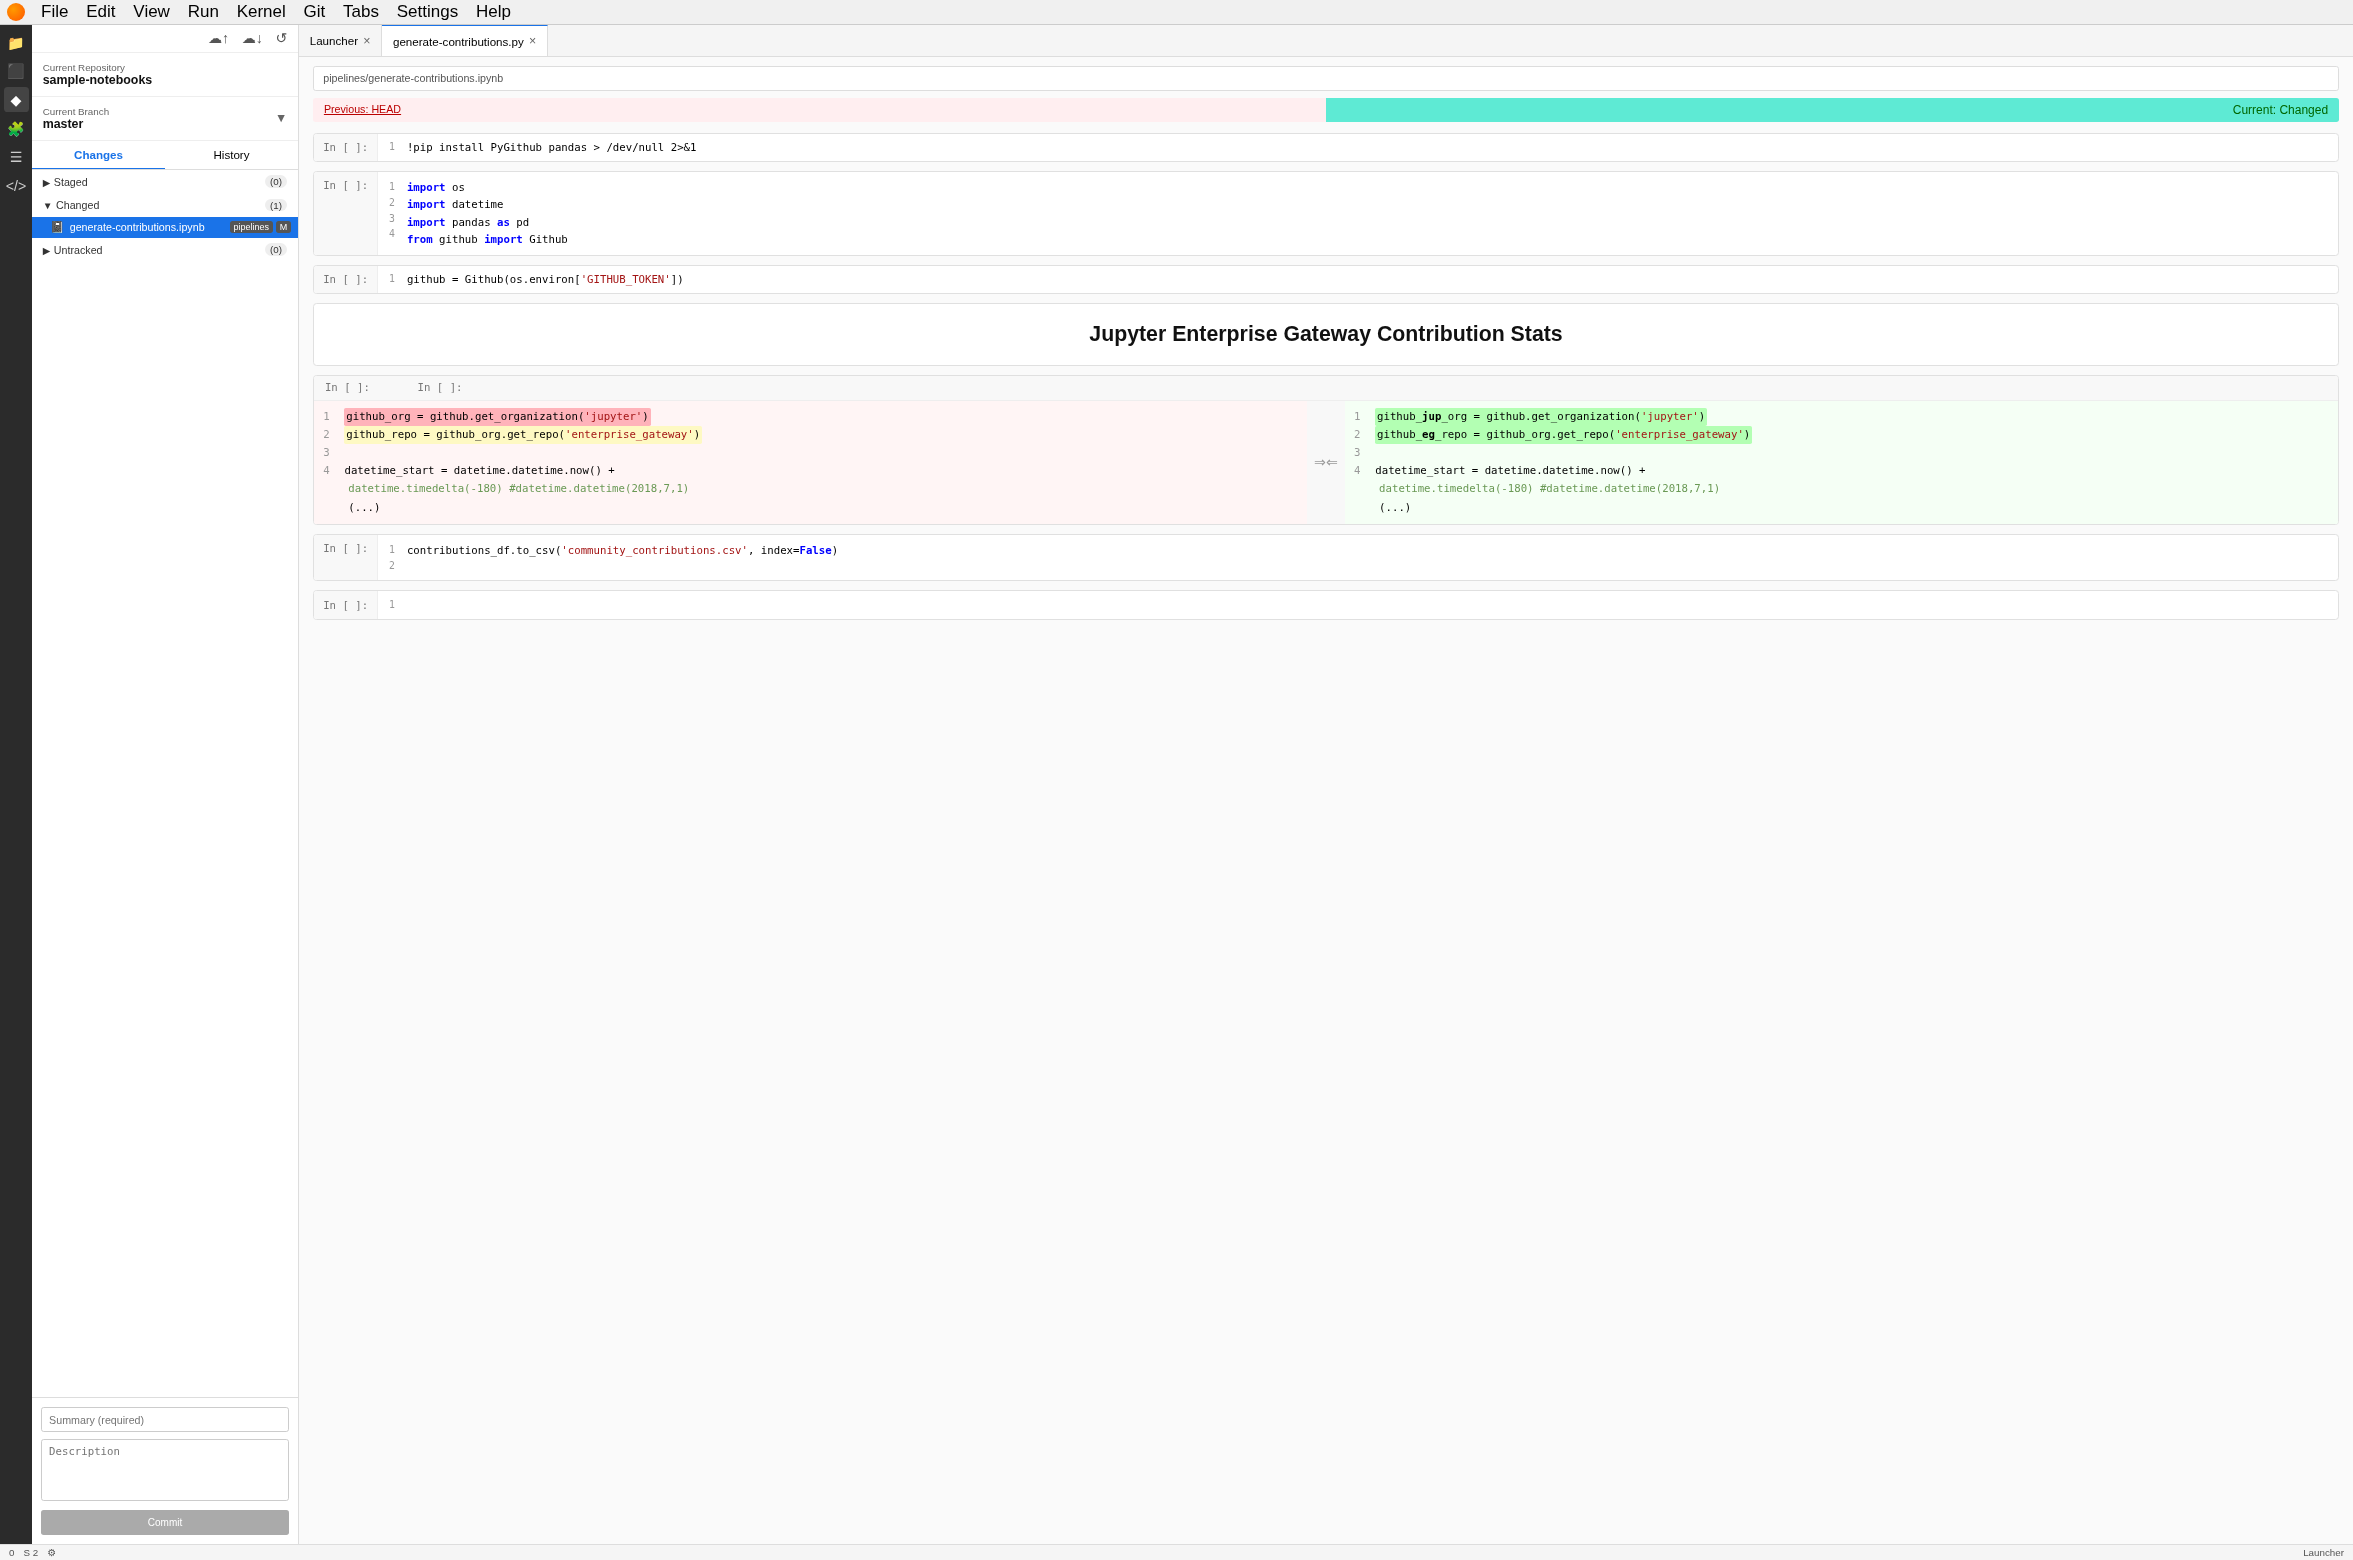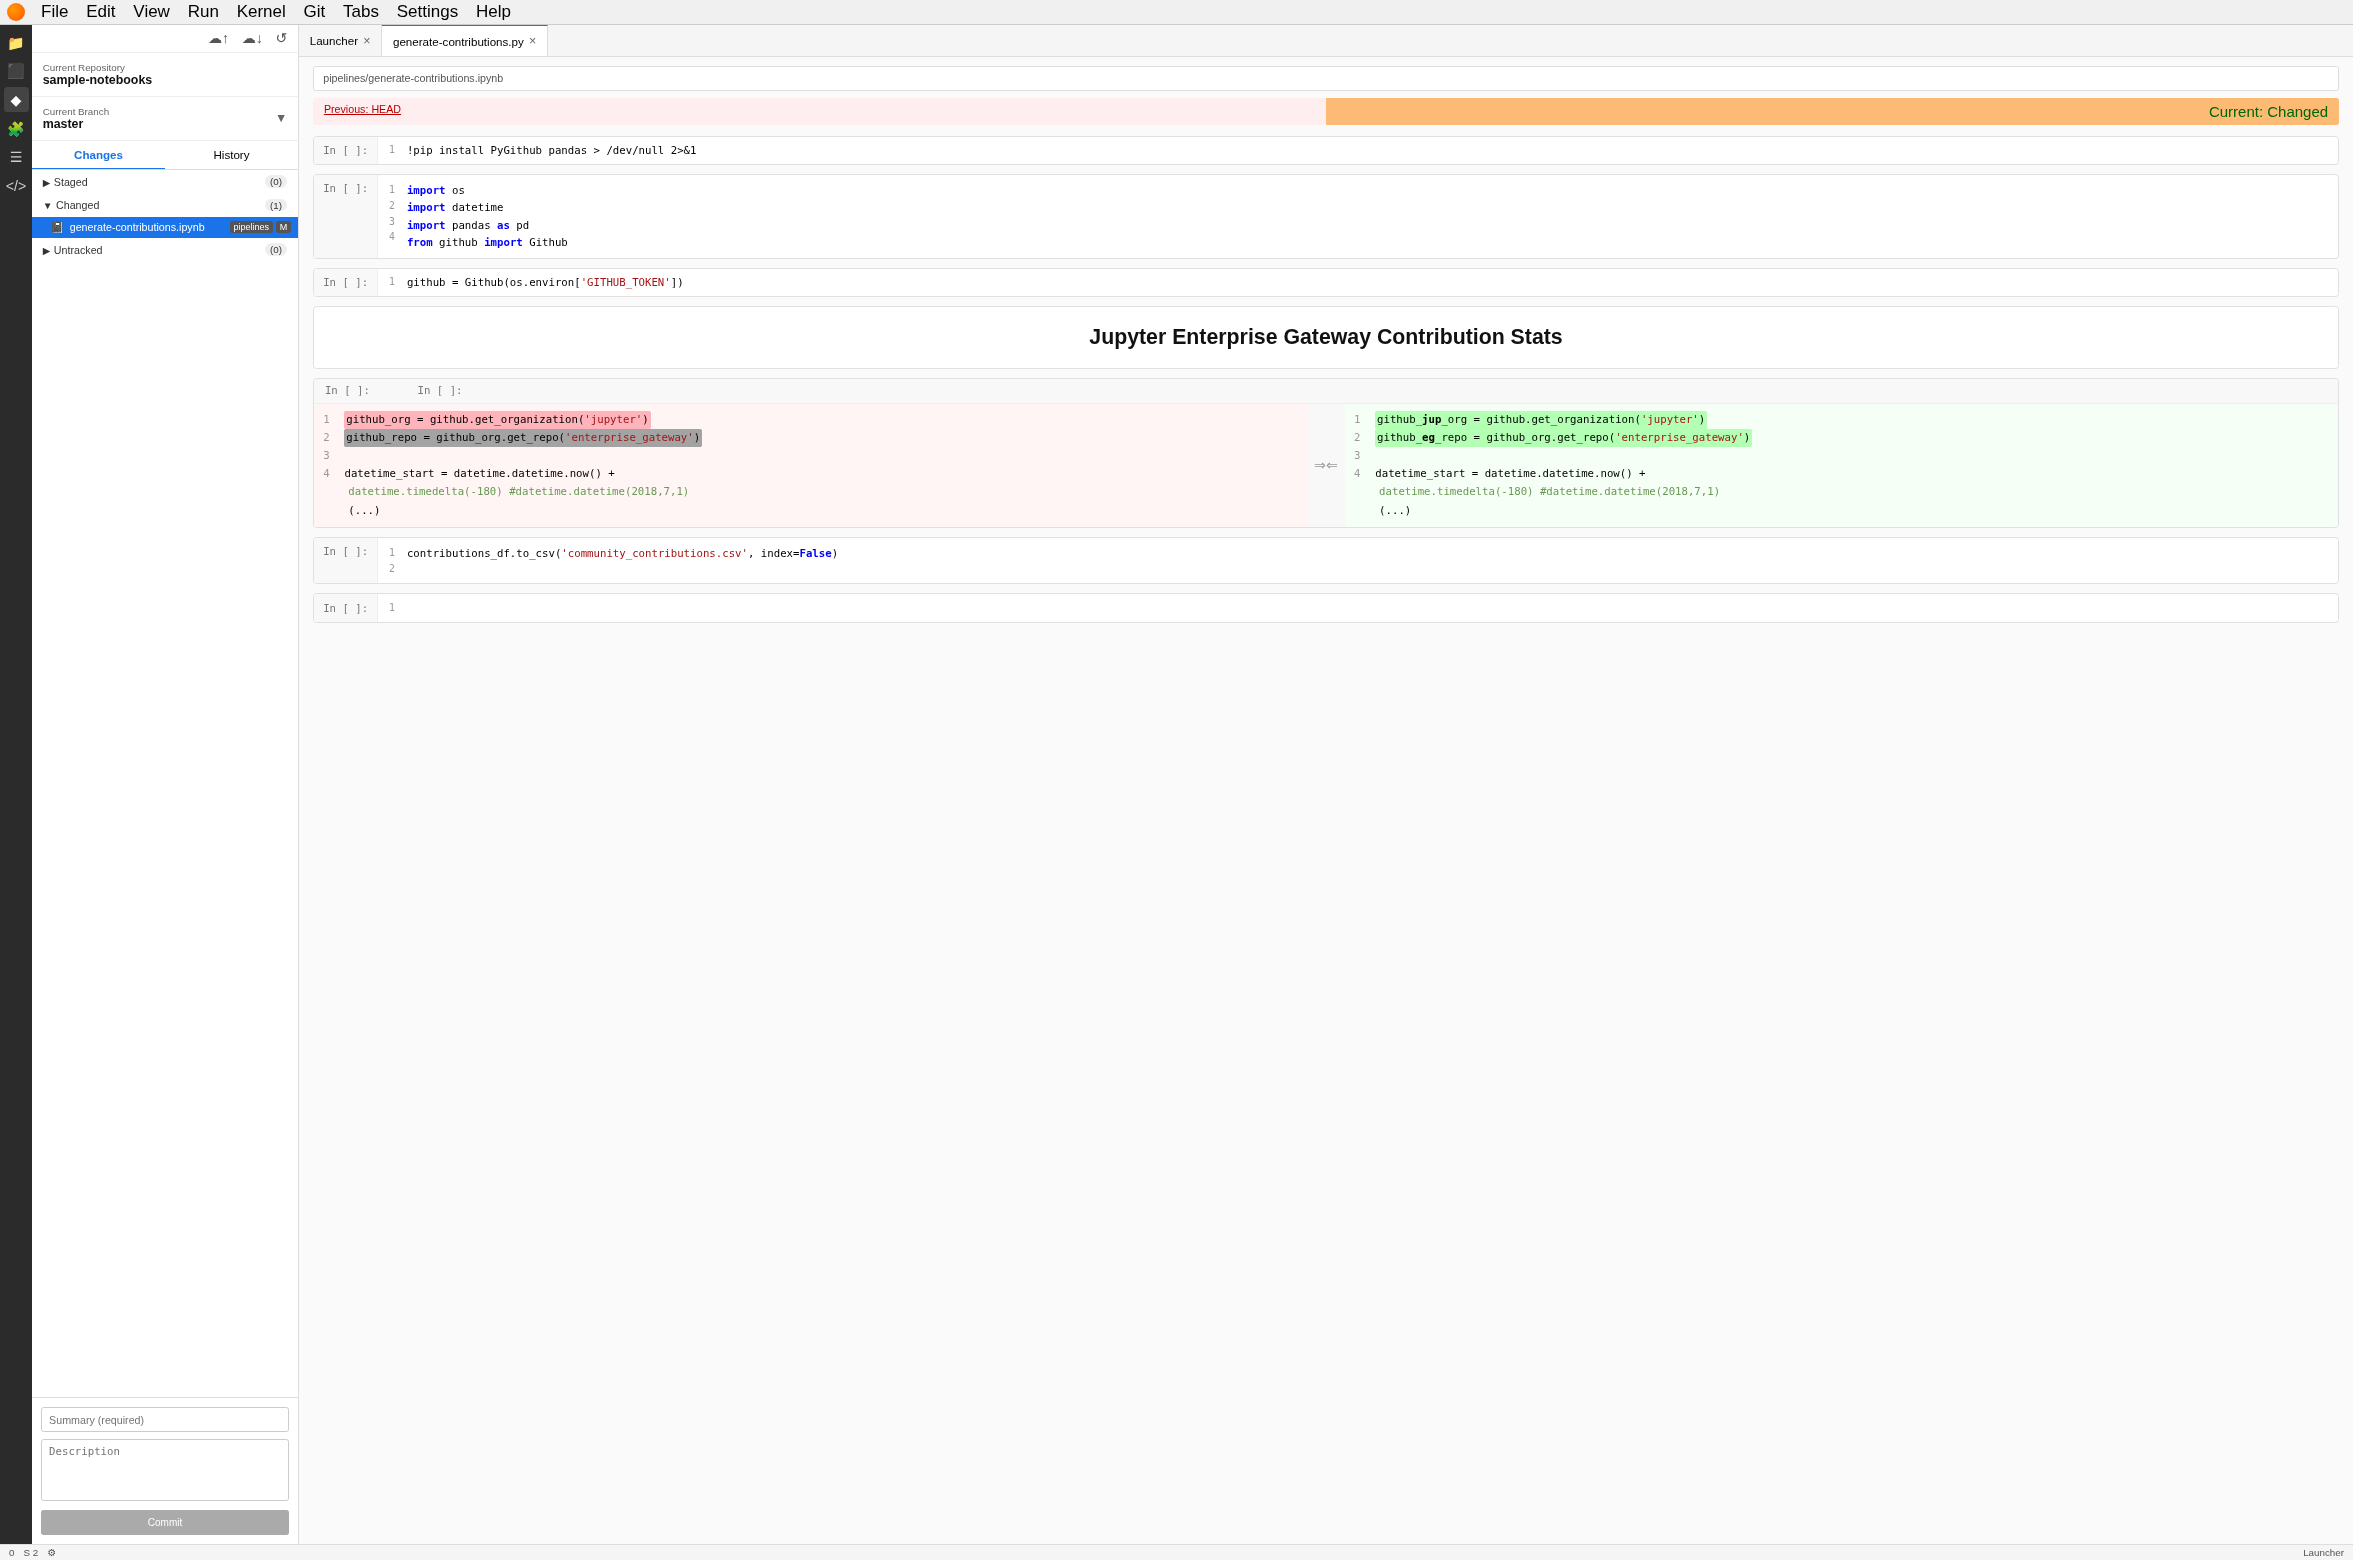--- a/index.html
+++ b/index.html
@@ -63,21 +63,21 @@
     .content-tab { display: flex; align-items: center; padding: 0 10.7px; height: 32px; border-right: 0.9px solid #ddd; cursor: pointer; font-size: 11.6px; white-space: nowrap; gap: 5.3px; background: #f5f5f5; }
     .content-tab.active { background: #fff; border-top: 1.8px solid #1a73e8; }
     .content-tab-close { font-size: 12.4px; color: #666; cursor: pointer; }
 
     
     .diff-view { flex: 1; overflow-y: auto; padding: 9px 14.2px; background: #fafafa; }
     .file-path { font-size: 10.7px; color: #555; margin-bottom: 7.1px; padding: 5.3px 9px; background: #fff; border: 0.9px solid #ddd; border-radius: 2.7px; }
 
     .diff-status-bar { display: flex; margin-bottom: 10.7px; }
     .diff-prev { flex: 1; background: #ffeef0; padding: 5.3px 10.7px; font-size: 10.7px; color: #b00; border-radius: 2.7px 0 0 2.7px; text-decoration: underline; }
-    .diff-curr { flex: 1; background: #fdba74; padding: 5.3px 10.7px; font-size: 15px; color: #060; border-radius: 0 2.7px 2.7px 0; text-align: right; }
+    .diff-curr { flex: 1; background: #5eead4; padding: 5.3px 10.7px; font-size: 12px; color: #060; border-radius: 0 2.7px 2.7px 0; text-align: right; }
 
     .notebook-cell { background: #fff; border: 0.9px solid #e0e0e0; border-radius: 3.6px; margin-bottom: 9px; overflow: hidden; }
     .cell-row { display: flex; align-items: stretch; }
     .cell-prompt { min-width: 62px; padding: 7.1px 9px; background: #f8f8f8; border-right: 0.9px solid #eee; font-family: monospace; font-size: 10.7px; color: #777; }
     .line-nums { display: flex; flex-direction: column; color: #999; font-size: 9.8px; padding-right: 9px; min-width: 18px; }
 
     .heading-cell { background: #fff; border: 0.9px solid #e0e0e0; border-radius: 3.6px; margin-bottom: 9px; padding: 18px; }
     .heading-cell h1 { font-size: 21.3px; font-weight: bold; color: #111; text-align: center; }
 
     
@@ -245,21 +245,21 @@
         </div>
         <div style="display:grid; grid-template-columns:1fr auto 1fr;">
 
           <div style="background:#fff5f5; padding:7.1px 9px; font-family:monospace; font-size:10.7px; line-height:1.7;">
             <div style="display:flex; gap:7.1px;">
                 <span style="color:#999; min-width:14.2px;">1</span>
                 <span style="background:#ffb3ba; border-radius:1.8px; padding:0 1.8px;">github_org = github.get_organization(<span style="color:#a31515">'jupyter'</span>)</span>
               </div>
             <div style="display:flex; gap:7.1px;">
                 <span style="color:#999; min-width:14.2px;">2</span>
-                <span style="background:#a3a3a3; border-radius:1.8px; padding:0 1.8px;">github_repo = github_org.get_repo(<span style="color:#a31515">'enterprise_gateway'</span>)</span>
+                <span style="background:#fef9c3; border-radius:1.8px; padding:0 1.8px;">github_repo = github_org.get_repo(<span style="color:#a31515">'enterprise_gateway'</span>)</span>
               </div>
             <div style="display:flex; gap:7.1px;">
                 <span style="color:#999; min-width:14.2px;">3</span>
                 <span></span>
               </div>
             <div style="display:flex; gap:7.1px;">
                 <span style="color:#999; min-width:14.2px;">4</span>
                 <span>datetime_start = datetime.datetime.now() +</span>
               </div>
             <div style="display:flex; gap:7.1px; padding-left:18px;">

